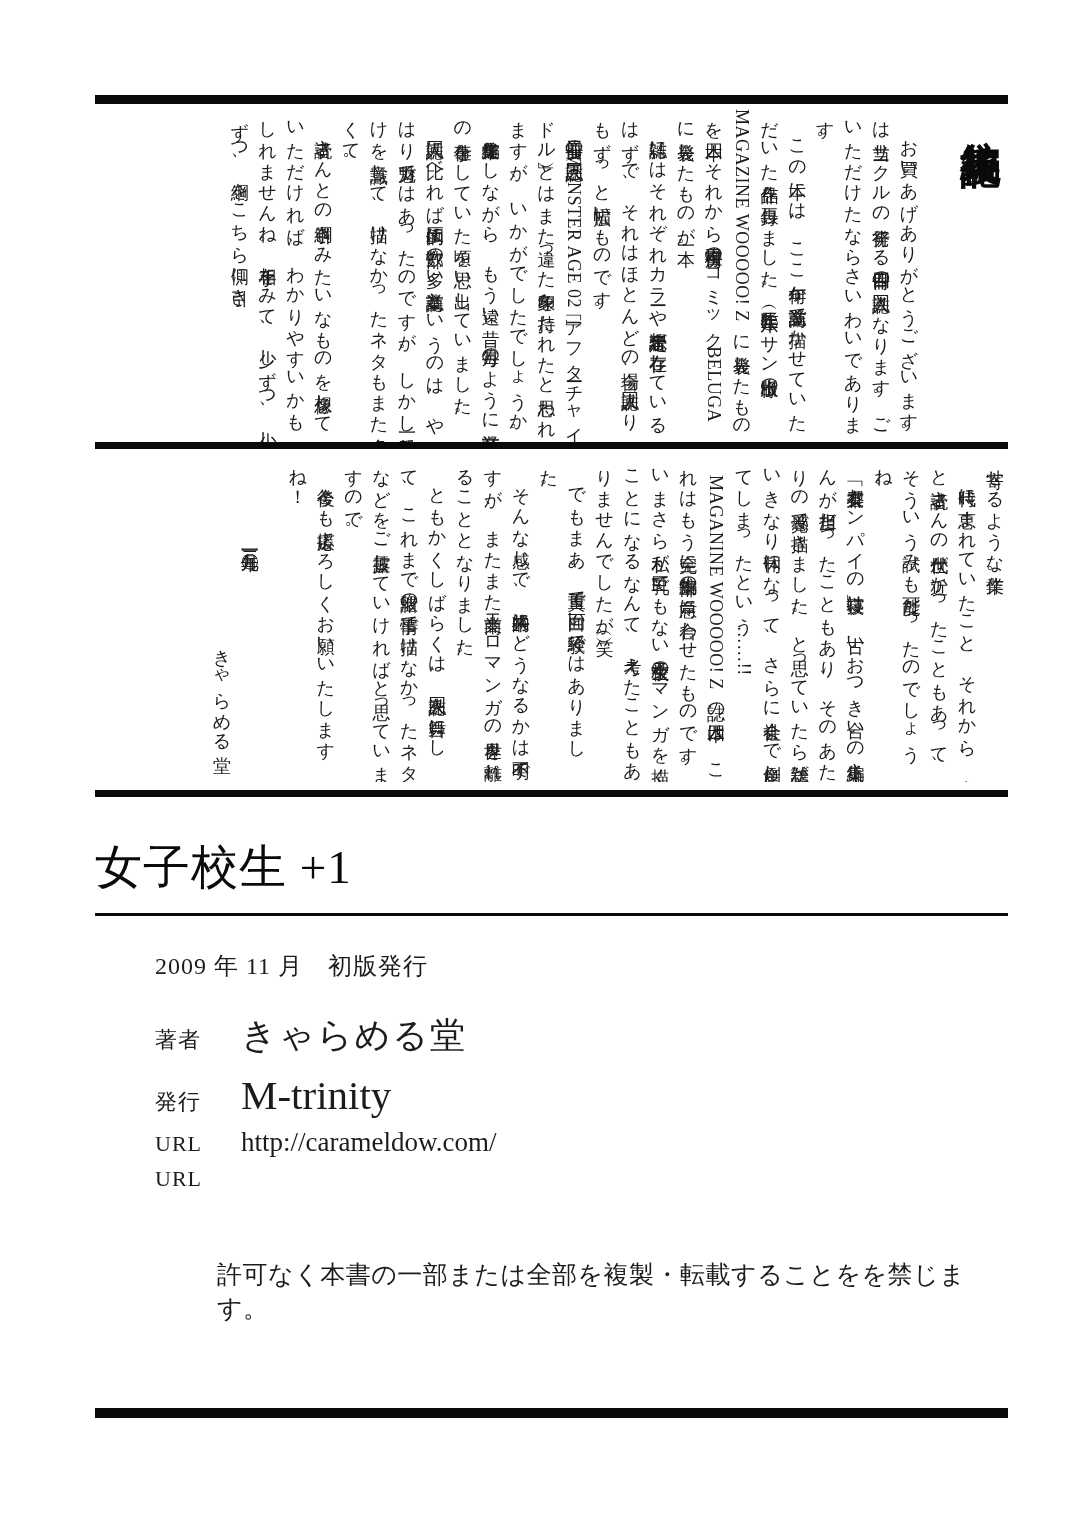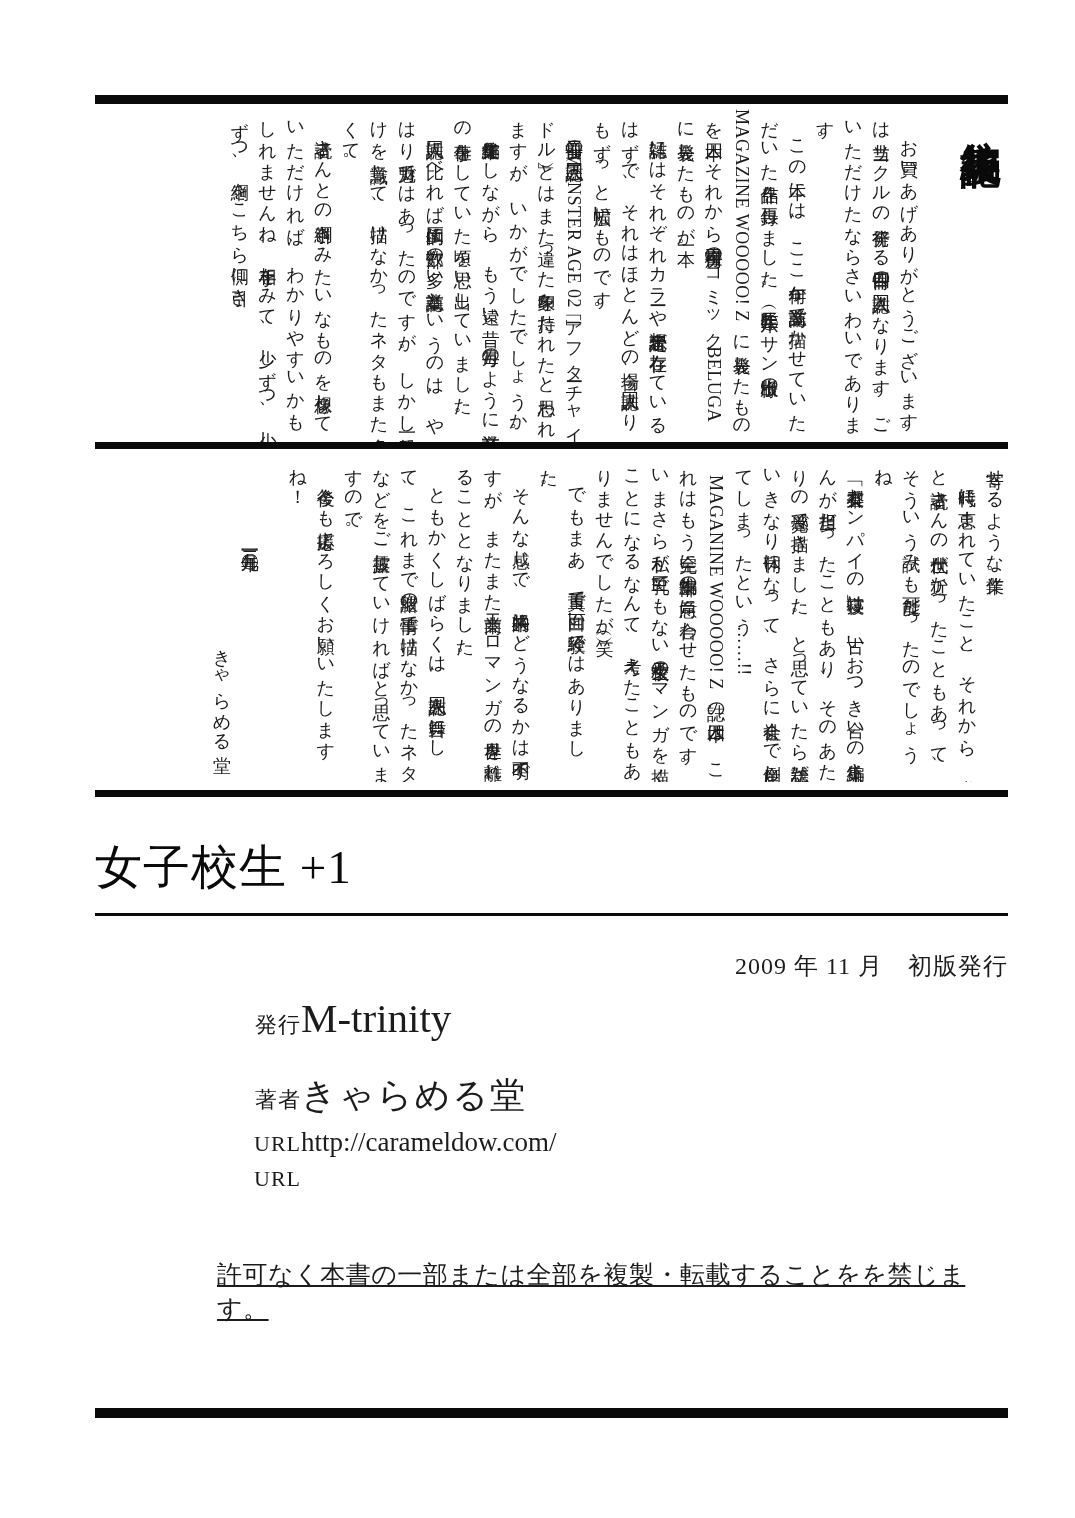--- a/index.html
+++ b/index.html
@@ -72,22 +72,21 @@
     color: #0a0a0a;
     line-height: 1.2;
   }
   .title-rule {
     margin-top: 18px;
     height: 3px;
     background: #0a0a0a;
     width: 100%;
   }
   .colophon {
-    margin-left: 120px;
-    text-align: right;
+    margin-left: 60px;
   }
   .edition-line {
     margin-top: 34px;
     font-size: 24px;
     letter-spacing: 1px;
   }
   .c-row {
     display: flex;
     align-items: baseline;
   }
@@ -105,21 +104,20 @@
   .row-dist    { margin-top: 28px; }
   .row-dist    .c-value { font-size: 43px; }
   .row-url2    { margin-top: 8px; }
   .row-url2    .c-value { font-size: 27px; }
 
   .legal {
     margin-left: 122px;
     margin-top: 66px;
     font-size: 25px;
     letter-spacing: 0.5px;
-    text-decoration: underline;
   }
   .legal p { margin: 0 0 14px 0; line-height: 1.35; }
 </style>
 </head>
 <body>
 
 <div class="page">
 
   <div class="bar top"></div>
 
@@ -151,28 +149,28 @@
 
   <div class="bar mid"></div>
 
   <h2 class="book-title">女子校生 +1</h2>
 
   <div class="title-rule"></div>
 
   <div class="colophon">
     <div class="edition-line">2009 年 11 月　初版発行</div>
 
+    <div class="c-row row-author">
+      <span class="c-label">著者</span>
+      <span class="c-value">きゃらめる堂</span>
+    </div>
+
     <div class="c-row row-publisher">
       <span class="c-label">発行</span>
       <span class="c-value">M-trinity</span>
-    </div>
-
-    <div class="c-row row-author">
-      <span class="c-label">著者</span>
-      <span class="c-value">きゃらめる堂</span>
     </div>
 
     <div class="c-row row-url1">
       <span class="c-label">URL</span>
       <span class="c-value">http://carameldow.com/</span>
     </div>
 
 
     <div class="c-row row-url2">
       <span class="c-label">URL</span>

